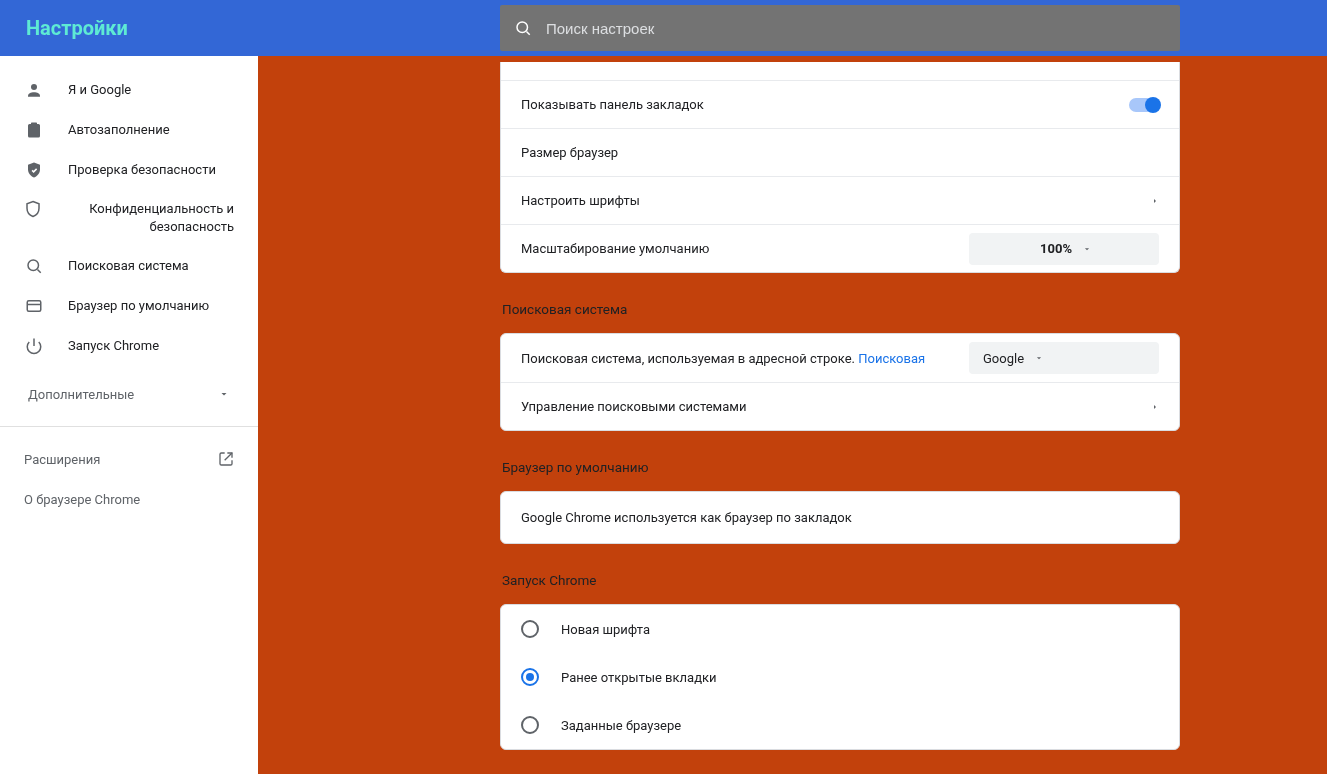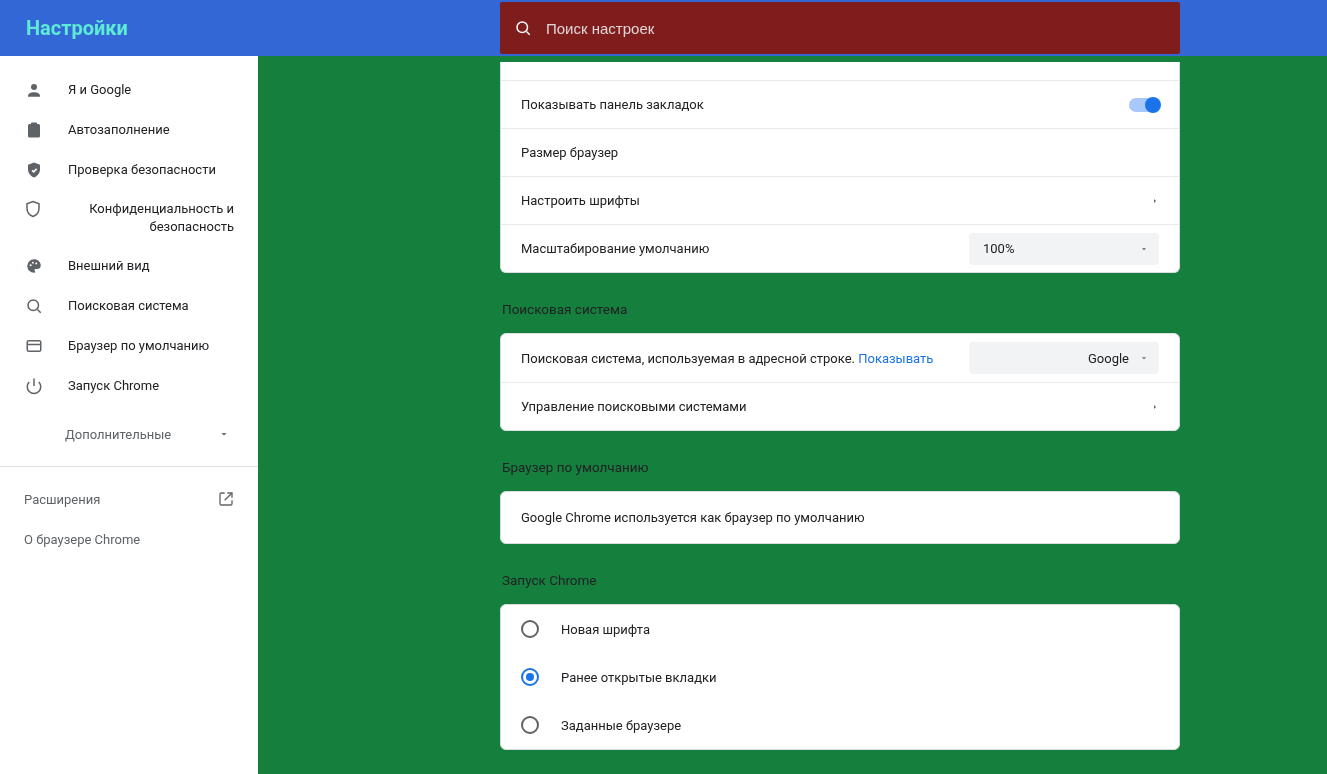--- a/index.html
+++ b/index.html
@@ -21,23 +21,23 @@
     padding: 0 20px;
   }
   .header-title {
     color: #5eead4;
     font-size: 20px;
     font-weight: 700;
     width: 480px;
     padding-left: 6px;
   }
   .search-wrap {
-    background: #7f1d1d;
+    background: #737373;
     border-radius: 2px;
-    height: 52px;
+    height: 46px;
     width: 680px;
     display: flex;
     align-items: center;
     padding: 4px 14px;
     gap: 14px;
   }
   .search-wrap .icon { color: #fff; display: flex; }
   .search-input {
     flex: 1;
     background: transparent;
@@ -71,33 +71,32 @@
   .adv-row {
     display: flex;
     align-items: center;
     justify-content: space-between;
     height: 40px;
     padding: 0 28px;
     color: #5f6368;
     font-size: 13px;
     cursor: pointer;
     margin-top: 8px;
-    margin-left: 37px;
   }
   .sep { height: 1px; background: #e0e0e0; margin: 12px 0; }
   .ext-row {
     display: flex; align-items: center; justify-content: space-between;
     height: 40px; padding: 0 24px; color: #5f6368; font-size: 13px; cursor: pointer; gap: 47px;
   }
   .ext-row .icon { color: #5f6368; }
   .about-row { height: 40px; padding: 0 24px; display:flex; align-items:center; color:#5f6368; font-size:13px; cursor:pointer; }
   
   .main {
     flex: 1;
-    background: #15803d;
+    background: #c2410c;
     padding: 0 0 0 0;
     overflow: hidden;
   }
   .content {
     margin-left: 242px;
     width: 680px;
     padding-top: 0;
   }
   .card {
     border: 1px solid #dadce0;
@@ -213,31 +212,20 @@
     <div class="nav-item multi">
       <span class="icon">
         <svg width="18" height="18" viewBox="0 0 24 24" fill="none" stroke="currentColor" stroke-width="2">
             <path d="M12 2l8 3v6c0 5-3.4 9.3-8 11-4.6-1.7-8-6-8-11V5l8-3z"></path>
           </svg>
       </span>
       <span class="nav-label">Конфиденциальность и безопасность</span>
     </div>
     <div class="nav-item">
       <span class="icon">
-        <svg width="18" height="18" viewBox="0 0 24 24" fill="currentColor">
-            <path d="M12 3a9 9 0 100 18c1 0 1.5-.8 1.5-1.5 0-.4-.2-.8-.4-1-.3-.3-.4-.7-.4-1 0-.8.7-1.5 1.5-1.5H16a5 5 0 005-5c0-4.4-4-8-9-8z"></path>
-            <circle cx="7.5" cy="11" r="1.3" fill="#fff"></circle>
-            <circle cx="10.5" cy="7.5" r="1.3" fill="#fff"></circle>
-            <circle cx="15" cy="8.5" r="1.3" fill="#fff"></circle>
-          </svg>
-      </span>
-      <span class="nav-label">Внешний вид</span>
-    </div>
-    <div class="nav-item">
-      <span class="icon">
         <svg width="18" height="18" viewBox="0 0 24 24" fill="none" stroke="currentColor" stroke-width="2">
             <circle cx="11" cy="11" r="7"></circle>
             <line x1="21" y1="21" x2="16.65" y2="16.65"></line>
           </svg>
       </span>
       <span class="nav-label">Поисковая система</span>
     </div>
     <div class="nav-item">
       <span class="icon">
         <svg width="18" height="18" viewBox="0 0 24 24" fill="none" stroke="currentColor" stroke-width="2">
@@ -300,59 +288,59 @@
         <div class="row" style="cursor:pointer;">
           <span class="row-label">Настроить шрифты</span>
           <span class="chevron">
             <svg width="8" height="12" viewBox="0 0 24 24" fill="currentColor">
                 <path d="M9 6l6 6-6 6z"></path>
               </svg>
           </span>
         </div>
         <div class="row">
           <span class="row-label">Масштабирование умолчанию</span>
-          <div class="select-like" style="min-width:190px; justify-content:space-between;">
+          <div class="select-like" style="min-width:190px; justify-content:center;font-weight:bold;">
             <span>100%</span>
             <span class="tri">
               <svg width="10" height="10" viewBox="0 0 24 24" fill="currentColor">
                   <path d="M7 10l5 5 5-5z"></path>
                 </svg>
             </span>
           </div>
         </div>
       </div>
 
       <div class="section-title">Поисковая система</div>
       <div class="card">
         <div class="row">
           <span class="row-label">
-            <span>Поисковая система, используемая в адресной строке. </span><span class="link">Показывать</span>
+            <span>Поисковая система, используемая в адресной строке. </span><span class="link">Поисковая</span>
           </span>
-          <div class="select-like" style="min-width:190px; justify-content:flex-end;">
+          <div class="select-like" style="min-width:190px; justify-content:flex-start;">
             <span>Google</span>
             <span class="tri">
               <svg width="10" height="10" viewBox="0 0 24 24" fill="currentColor">
                   <path d="M7 10l5 5 5-5z"></path>
                 </svg>
             </span>
           </div>
         </div>
         <div class="row" style="cursor:pointer;">
           <span class="row-label">Управление поисковыми системами</span>
           <span class="chevron">
             <svg width="8" height="12" viewBox="0 0 24 24" fill="currentColor">
                 <path d="M9 6l6 6-6 6z"></path>
               </svg>
           </span>
         </div>
       </div>
 
       <div class="section-title">Браузер по умолчанию</div>
       <div class="info-card">
-        <span>Google Chrome используется как браузер по умолчанию</span>
+        <span>Google Chrome используется как браузер по закладок</span>
       </div>
 
       <div class="section-title">Запуск Chrome</div>
       <div class="card">
         <div class="radio-row">
           <span class="radio"></span>
           <span>Новая шрифта</span>
         </div>
         <div class="radio-row">
           <span class="radio selected"></span>

